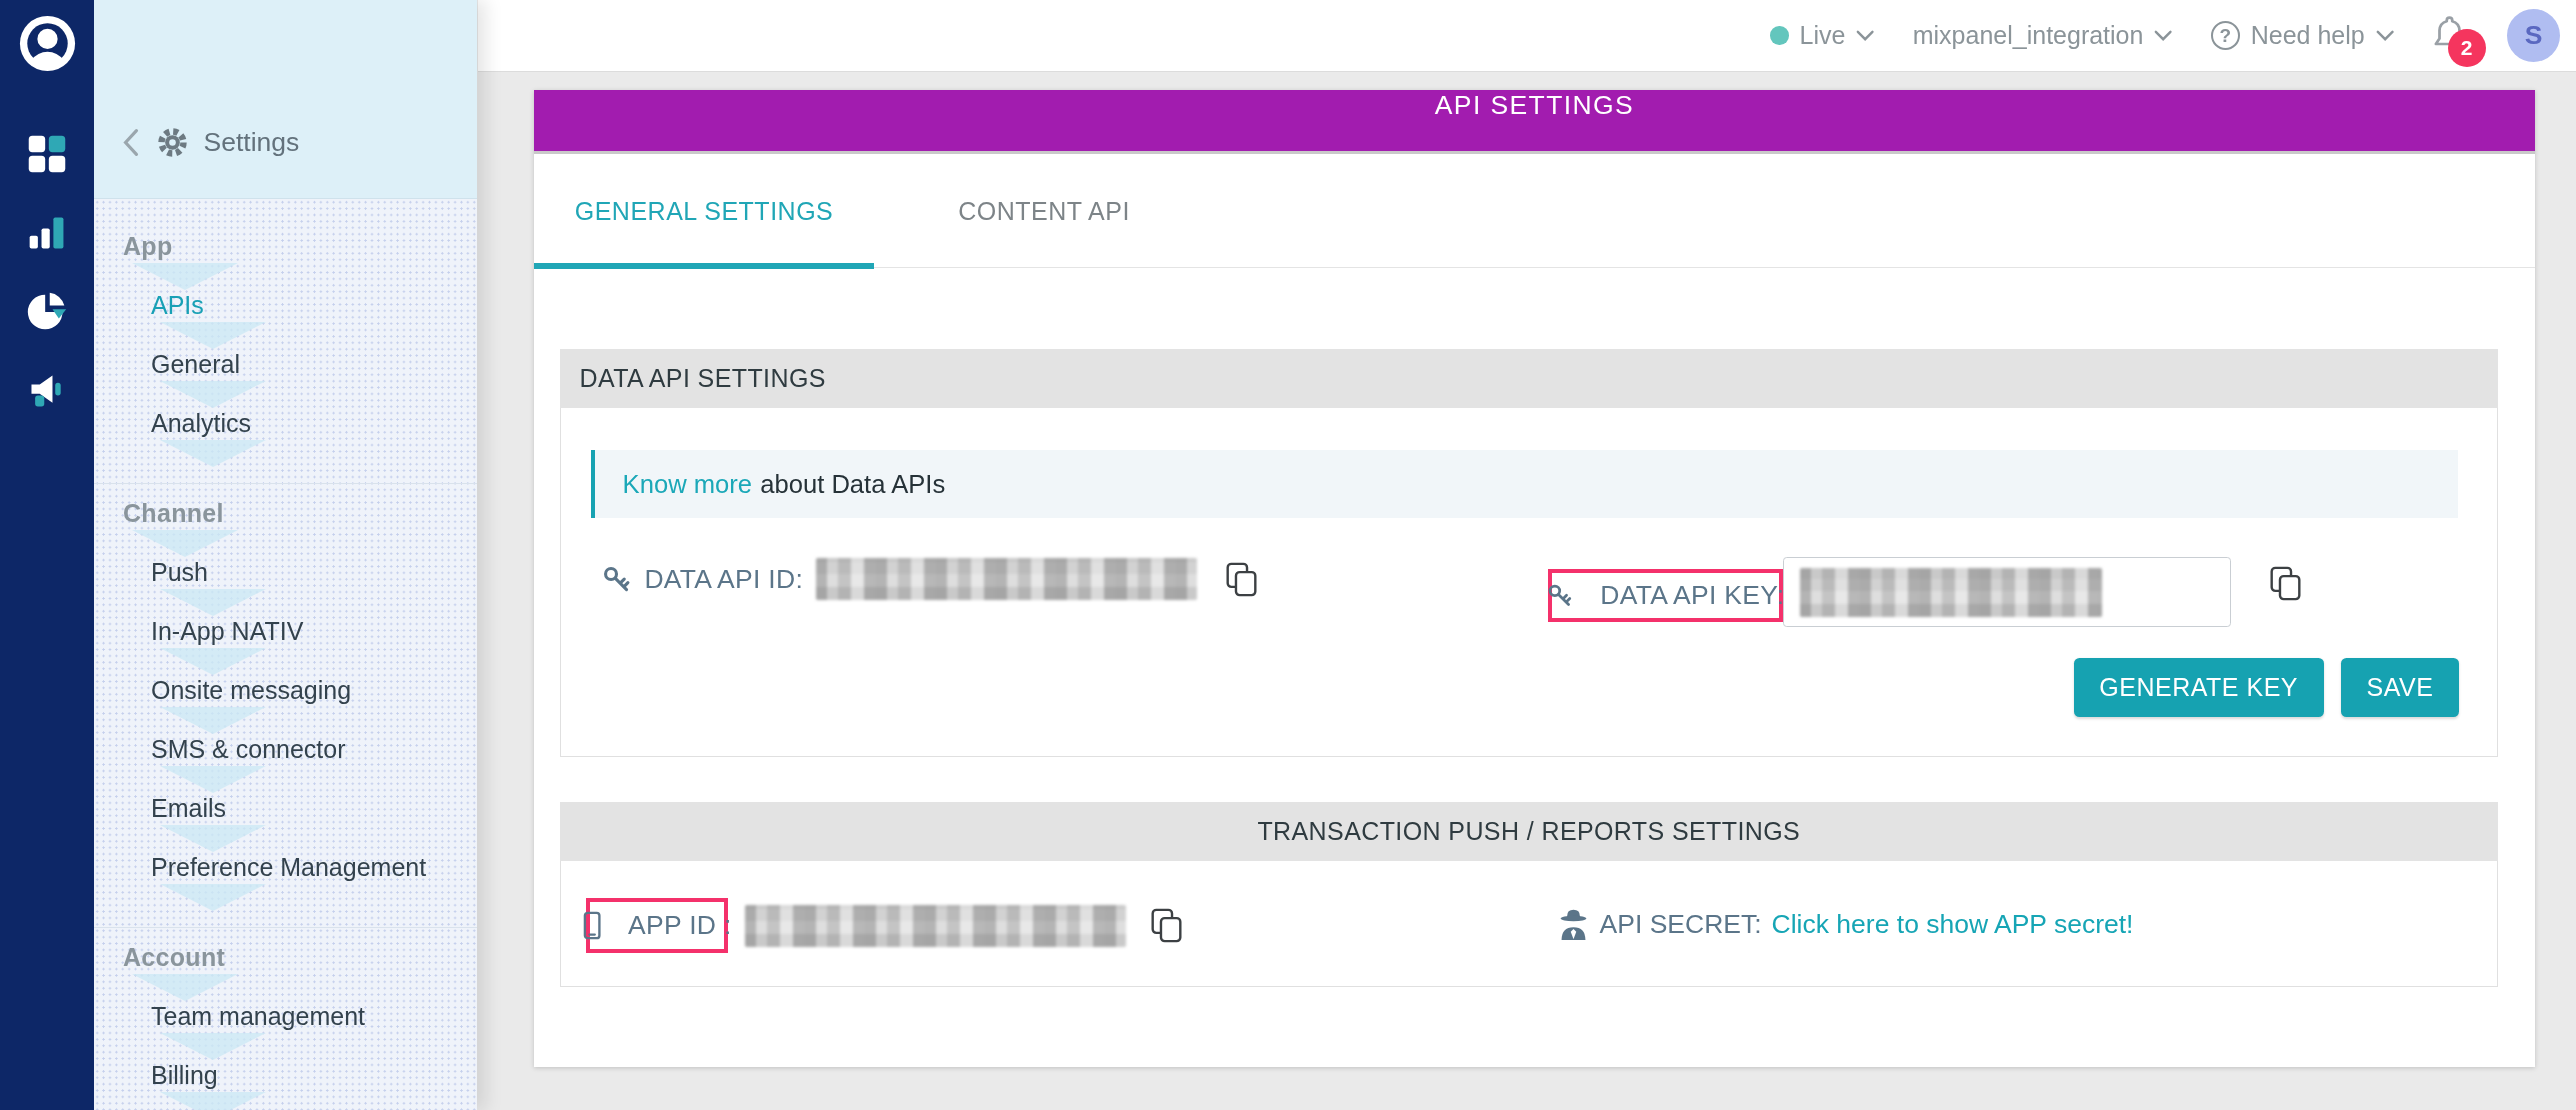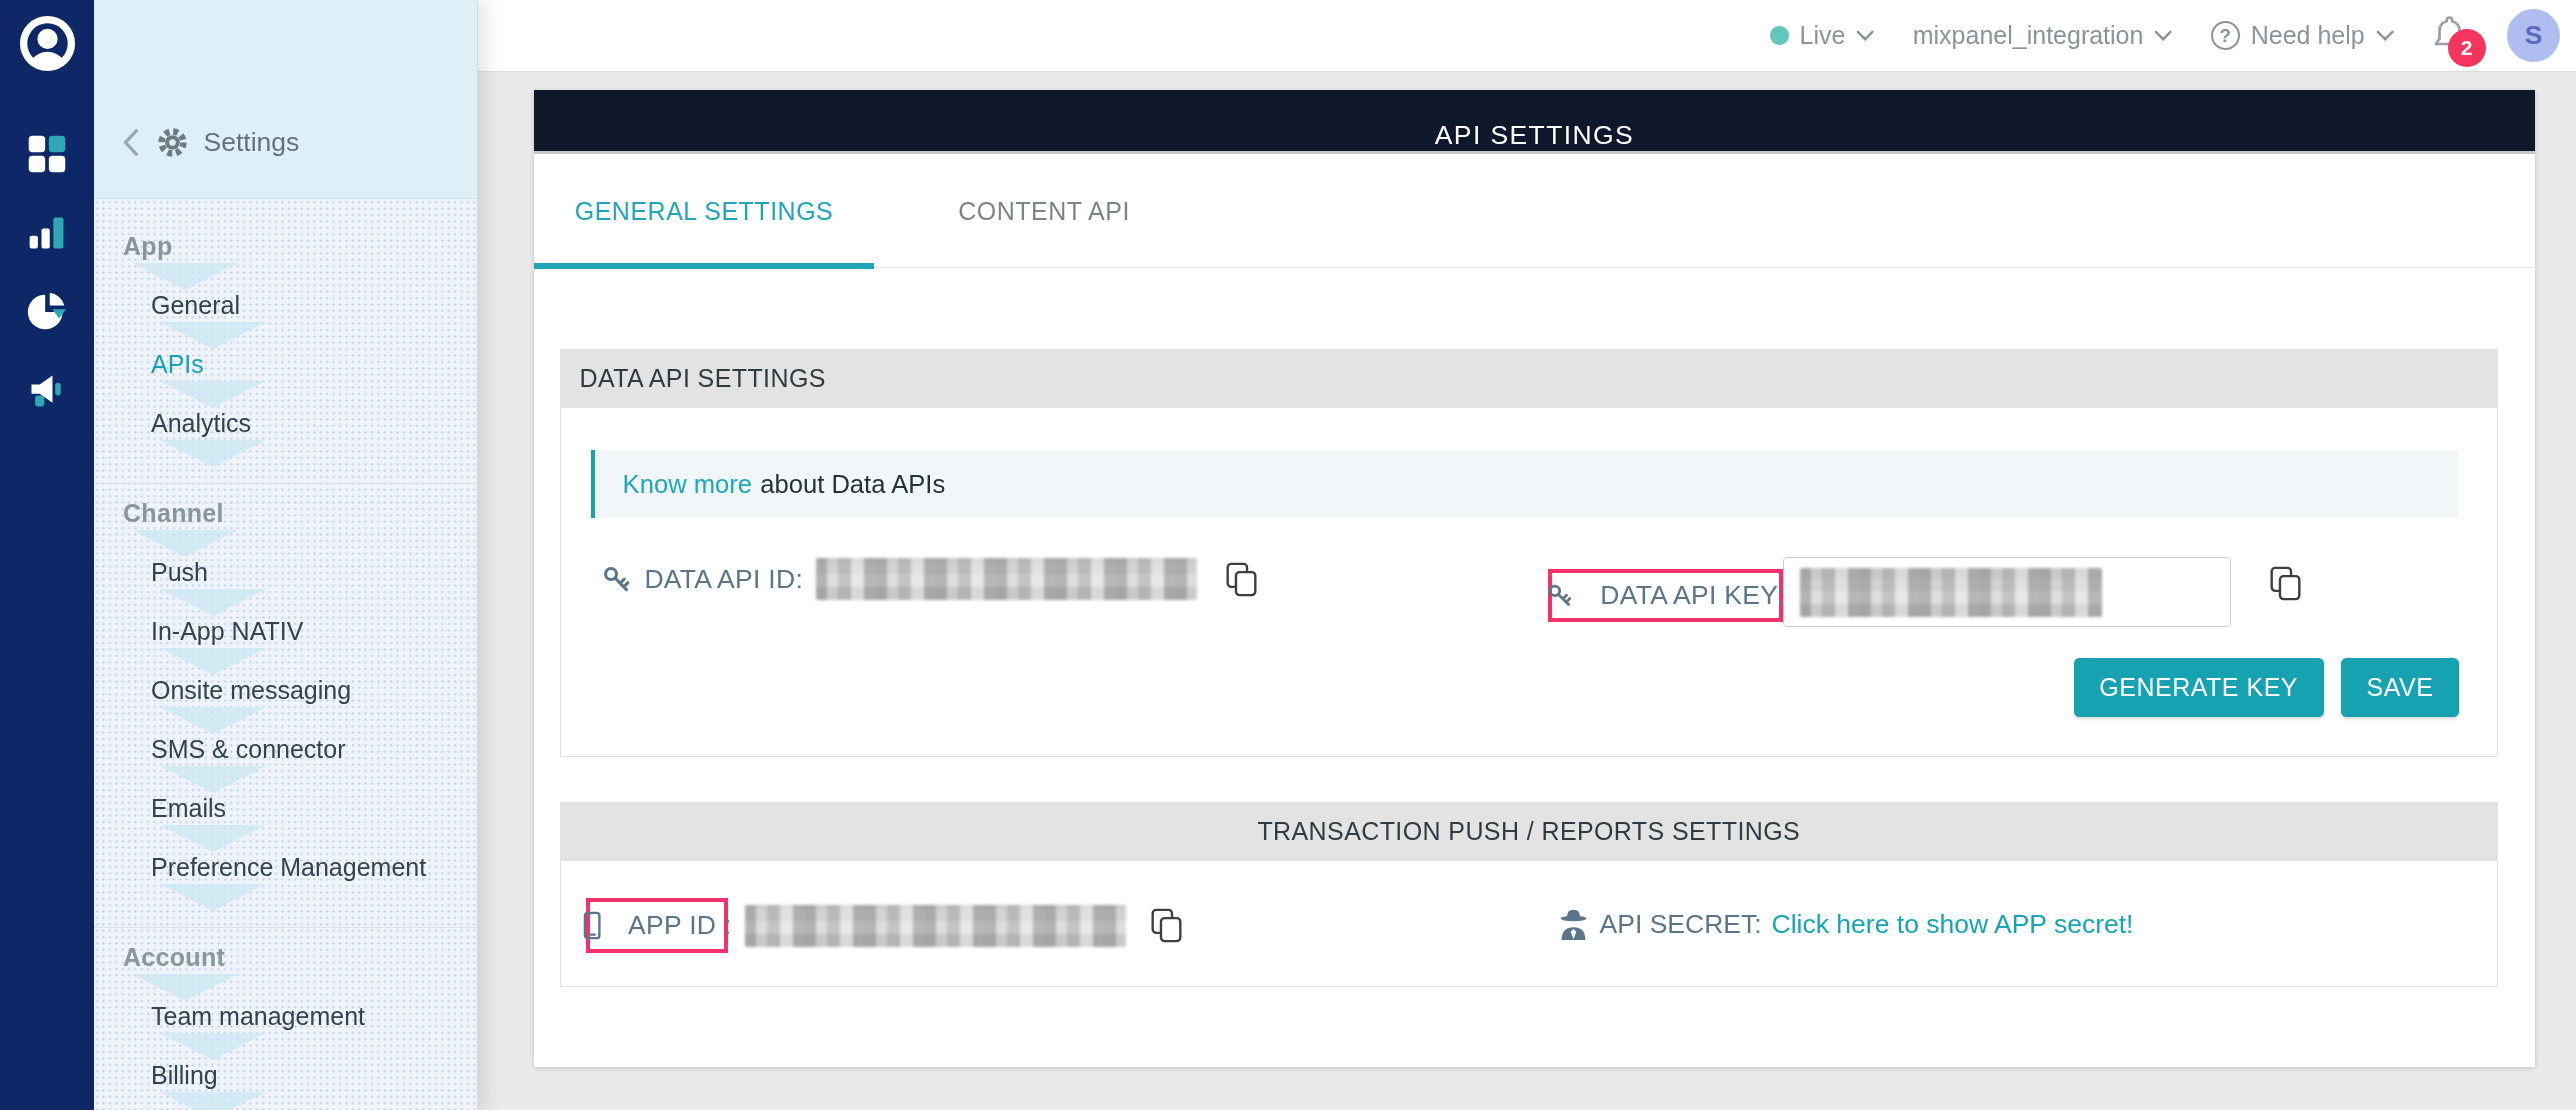--- a/index.html
+++ b/index.html
@@ -44,22 +44,22 @@
   .badge { position:absolute; right:-16.5px; bottom:-9.1px; width:38px; height:38px; border-radius:50%;
     background:#f5355e; color:#fff; font-size:21px; font-weight:bold;
     display:flex; align-items:center; justify-content:center; }
   .avatar { width:53px; height:53px; border-radius:50%; background:#b0bdf1; color:#5a68c0;
     display:flex; align-items:center; justify-content:center; font-size:26.5px; font-weight:bold; cursor:pointer; }
 
   
   .page { position:absolute; left:478px; top:72px; width:2098px; height:1038px; background:#eaeaea; }
   .panel { position:absolute; left:56px; top:18.3px; width:2001px; height:977px; background:#ffffff;
     box-shadow:0 0.9px 4.6px rgba(0,0,0,0.18); }
-  .panel-head { height:64px; background:#0f172a; border-bottom:3.7px solid #c9c9c9;
-    display:flex; align-items:flex-end; justify-content:center; }
+  .panel-head { height:64px; background:#a21caf; border-bottom:3.7px solid #c9c9c9;
+    display:flex; align-items:flex-start; justify-content:center; }
   .panel-title { color:#ffffff; font-size:26.5px; letter-spacing:1.4px; }
   .tabs { display:flex; height:114px; border-bottom:1.8px solid #e4e4e4; }
   .tab { width:340px; text-align:center; line-height:114px; font-size:25px; color:#7d8488;
     letter-spacing:0.5px; cursor:pointer; position:relative; }
   .tab.active { color:#20a6b6; }
   .tab.active::after { content:""; position:absolute; left:0; right:0; bottom:-1.8px; height:6.4px; background:#20a6b6; }
 
   .section { margin:81px 37px 0 25.6px; }
   .section.second { margin-top:45px; }
   .sec-head { height:59px; line-height:59px; background:#e3e3e3; font-size:25px; color:#2f3b40;
@@ -161,22 +161,22 @@
           <circle cx="18" cy="18" r="12" fill="none" stroke="#6d7a82" stroke-width="7" stroke-dasharray="5.3 4.2"></circle>
           <circle cx="18" cy="18" r="8" fill="#6d7a82"></circle>
           <circle cx="18" cy="18" r="3.6" fill="#ddf0f8"></circle>
         </svg>
       </span>
       <span class="sidebar-title">Settings</span>
     </div>
   </div>
   <div class="sidebar-body">
     <div class="nav-section-label">App</div>
+    <div class="nav-item active">APIs</div>
     <div class="nav-item">General</div>
-    <div class="nav-item active">APIs</div>
     <div class="nav-item">Analytics</div>
     <hr class="nav-divider">
     <div class="nav-section-label">Channel</div>
     <div class="nav-item">Push</div>
     <div class="nav-item">In-App NATIV</div>
     <div class="nav-item">Onsite messaging</div>
     <div class="nav-item">SMS &amp; connector</div>
     <div class="nav-item">Emails</div>
     <div class="nav-item">Preference Management</div>
     <hr class="nav-divider">

